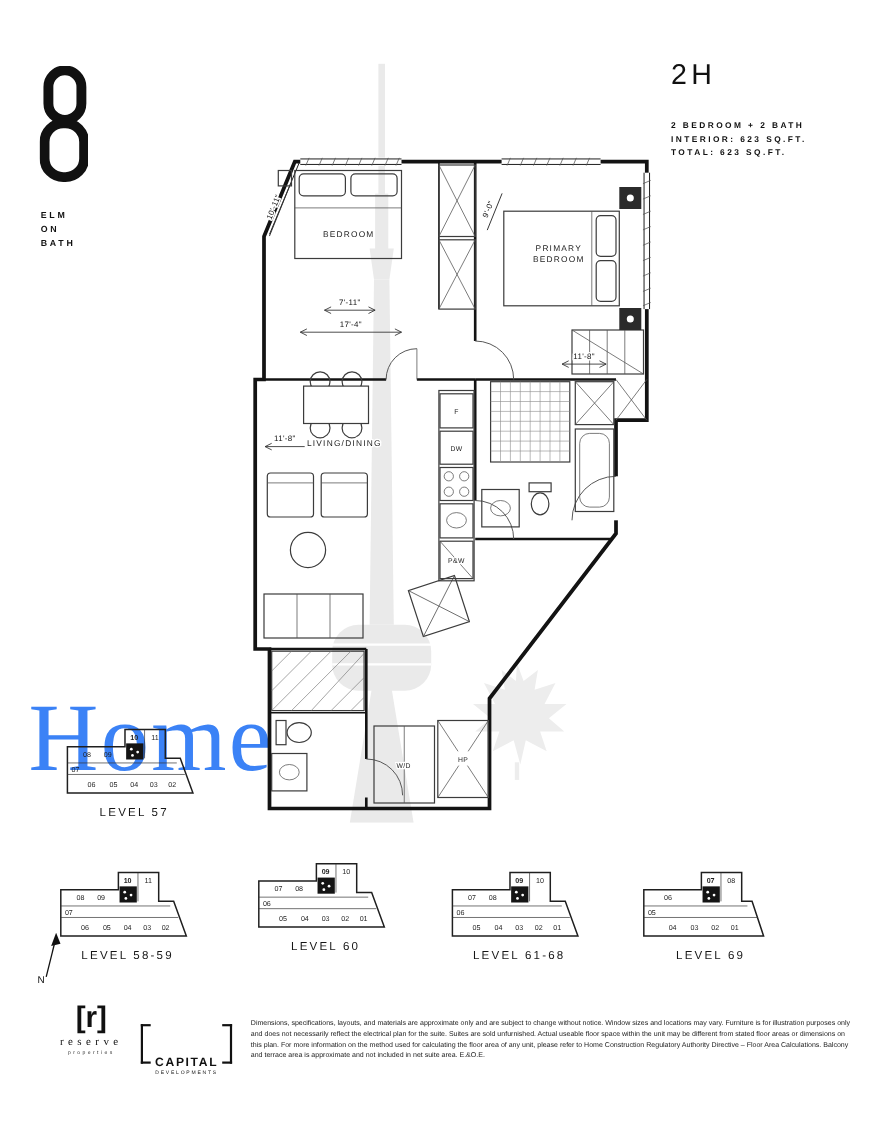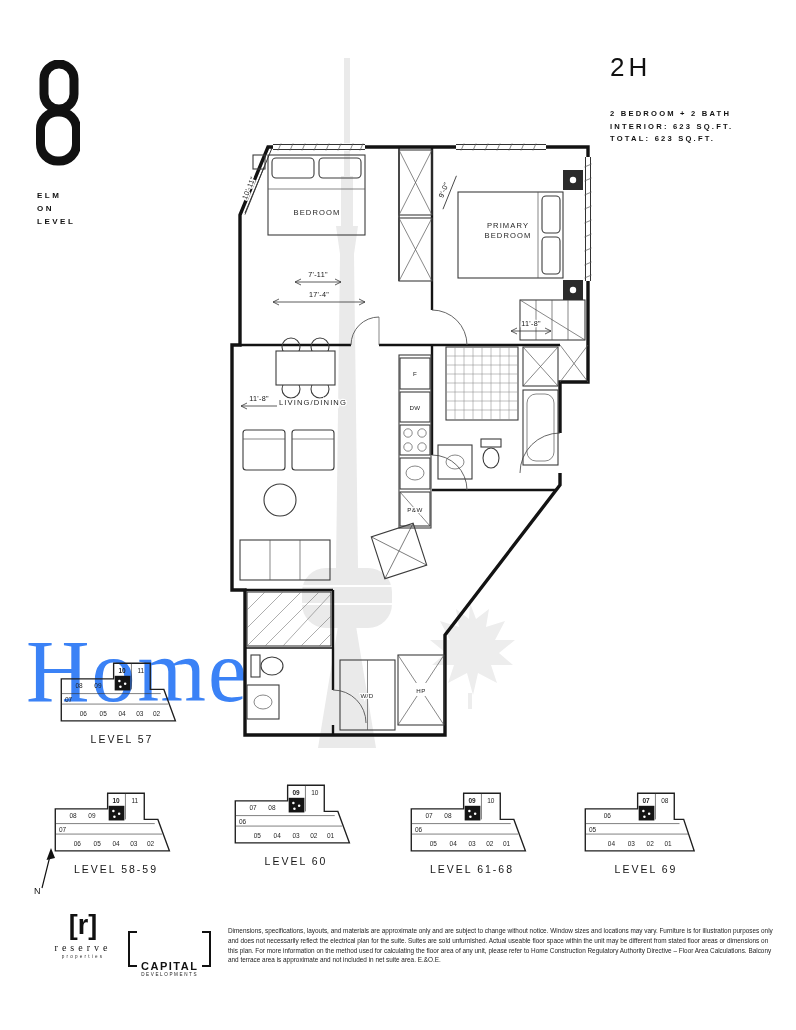--- a/index.html
+++ b/index.html
@@ -95,21 +95,21 @@
   </svg>
   <div class="wm-word wm-0">Home</div>
 
   <svg class="brand-logo" width="44" height="106" viewBox="0 0 44 106">
     <rect x="8" y="4" width="30" height="45" rx="15" fill="none" stroke="#111" stroke-width="9"></rect>
     <rect x="4.5" y="52" width="36" height="49" rx="17" fill="none" stroke="#111" stroke-width="9"></rect>
   </svg>
   <div class="brand-name">
     <div>ELM</div>
     <div>ON</div>
-    <div>LEVEL</div>
+    <div>BATH</div>
   </div>
 
   <div class="unit-code">2H</div>
   <div class="unit-specs">
     <div>2 BEDROOM + 2 BATH</div>
     <div>INTERIOR: 623 SQ.FT.</div>
     <div>TOTAL: 623 SQ.FT.</div>
   </div>
 
   <svg class="plan" viewBox="0 0 390 625">

